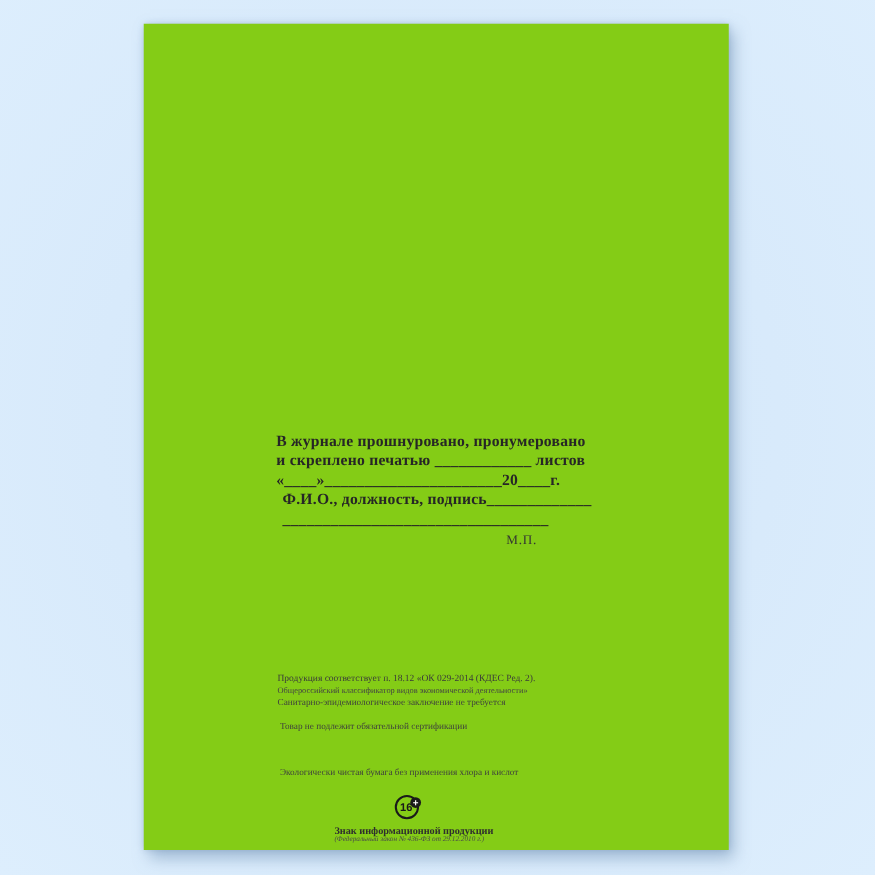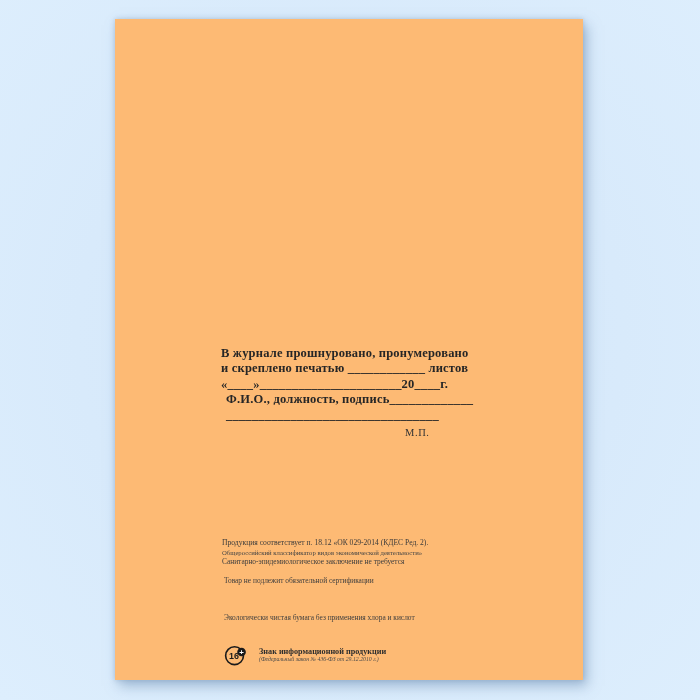--- a/index.html
+++ b/index.html
@@ -18,21 +18,21 @@
     position: absolute;
     inset: 0;
     background: radial-gradient(ellipse at 50% 48%, #d2e6fa 0%, #d8eafb 55%, #ddeefd 100%);
   }
   .paper {
     position: absolute;
     left: 115px;
     top: 19px;
     width: 468px;
     height: 661px;
-    background: #fdba74;
+    background: #84cc16;
     box-shadow: 4px 6px 12px rgba(110, 142, 178, 0.55), 0 0 5px rgba(110, 142, 178, 0.38);
   }
   .stitch-block {
     position: absolute;
     left: 106px;
     top: 327px;
     width: 240px;
     font-size: 12.5px;
     font-weight: bold;
     line-height: 15.4px;
@@ -77,22 +77,23 @@
   .note {
     font-size: 7.4px;
     line-height: 9px;
     color: #3e3e3e;
   }
   .note-1 { }
   .note-2 { margin-top: 10px; padding-left: 2px; }
   .note-3 { margin-top: 28px; padding-left: 2px; }
   .badge-row {
     display: flex;
-    align-items: flex-start;
-    margin-top: 22px;
+    align-items: center;
+    margin-top: 12px;
+    flex-direction: column;
   }
   .badge {
     margin-left: 2px;
     flex: 0 0 auto;
   }
   .badge-text {
     margin-left: 12px;
     padding-top: 3px;
   }
   .badge-title {

